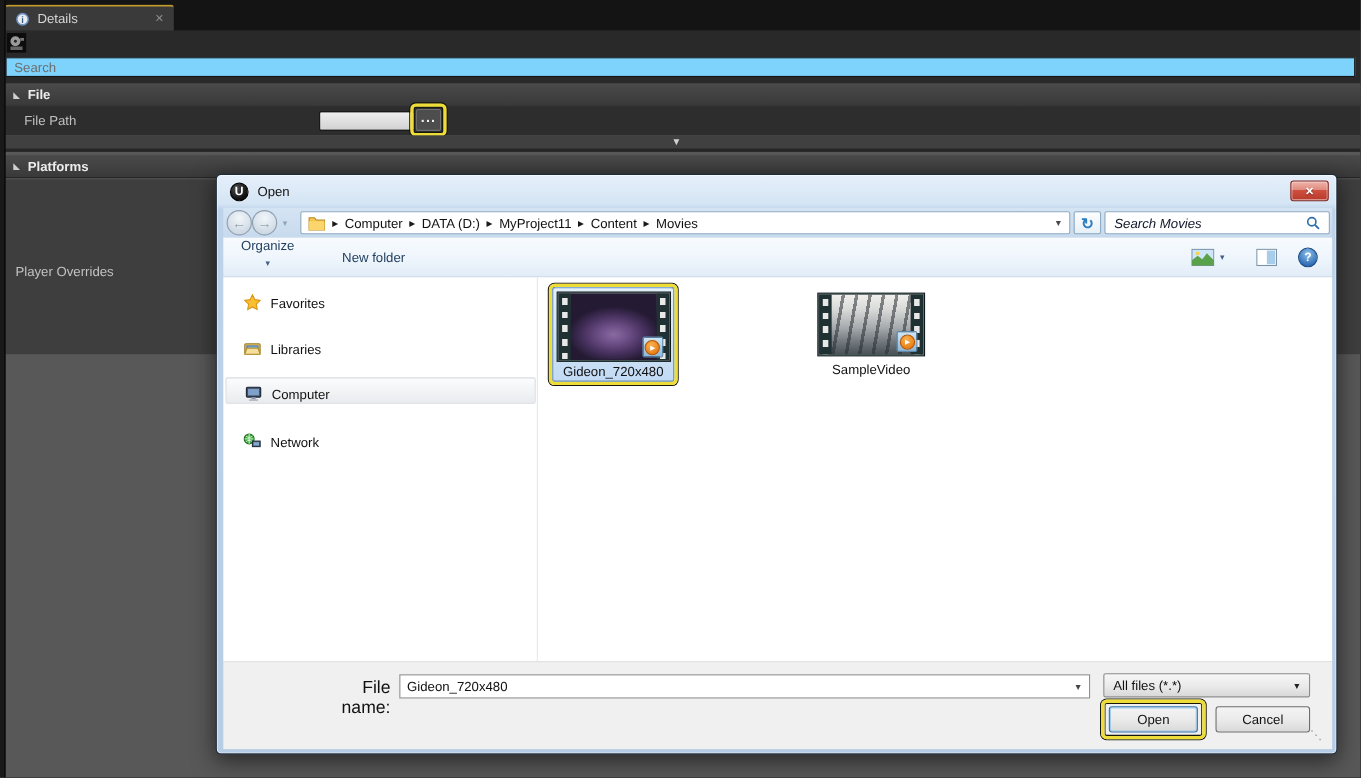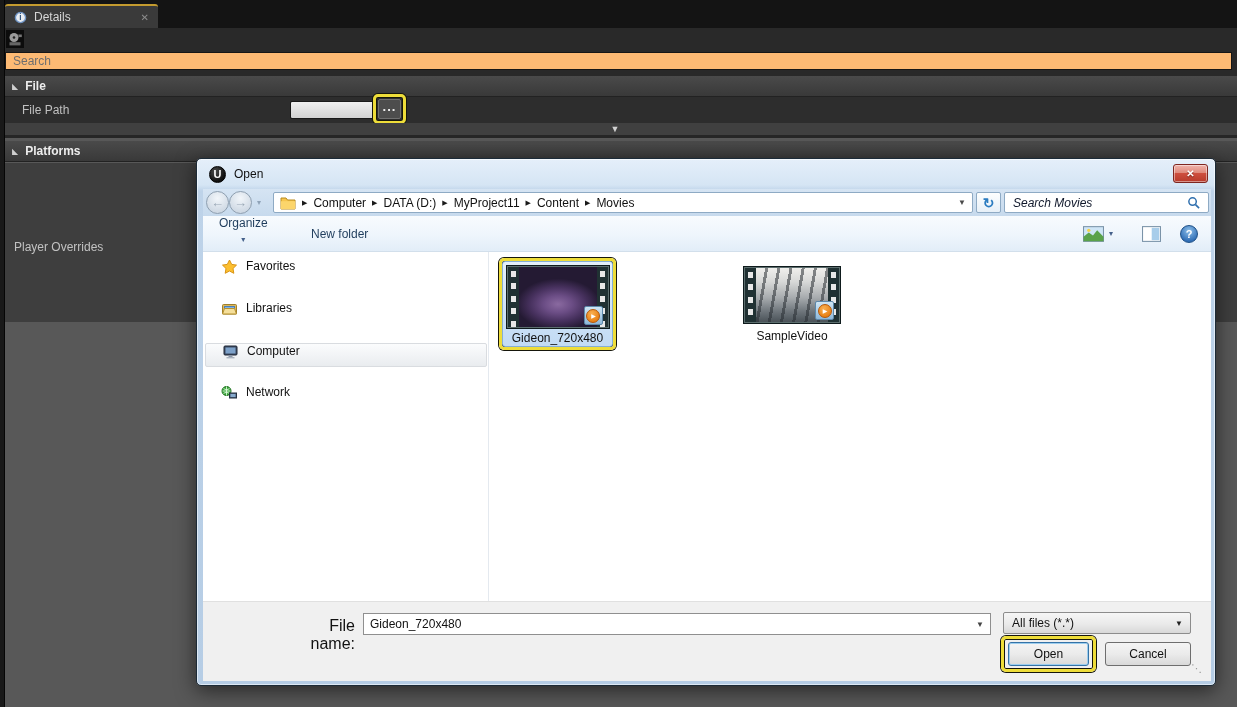--- a/index.html
+++ b/index.html
@@ -7,21 +7,21 @@
   .screen{position:relative;width:1237px;height:707px;background:#585858;overflow:hidden;}
   .abs{position:absolute;}
 
   
   .ue-top{left:0;top:0;width:1237px;height:28px;background:#141414;}
   .ue-tab{left:5px;top:4px;width:153px;height:24px;background:#3a3a3a;border-top:2px solid #c49b2f;
           border-radius:3px 3px 0 0;display:flex;align-items:center;padding:0 9px;color:#d6d6d6;font-size:12px;gap:7px;}
   .ue-tab .tab-close{margin-left:auto;color:#8d8d8d;font-size:10px;cursor:pointer;}
   .ue-mid{left:0;top:28px;width:1237px;height:48px;background:#292929;}
   .ue-asset-icon{left:6px;top:30px;width:18px;height:18px;}
-  .ue-search{left:5px;top:52px;width:1227px;height:18px;background:#fdba74;border:1px solid #161616;
+  .ue-search{left:5px;top:52px;width:1227px;height:18px;background:#7dd3fc;border:1px solid #161616;
              color:#6e6e6e;font-size:12px;line-height:16px;padding-left:7px;}
   .ue-sec{width:1237px;height:21px;background:linear-gradient(#4a4a4a,#393939);border-bottom:1px solid #222;
           display:flex;align-items:center;padding-left:12px;color:#ededed;font-size:12px;font-weight:bold;gap:7px;}
   .ue-sec .sec-arrow{font-size:8px;color:#cfcfcf;font-weight:normal;}
   .ue-row-fp{left:0;top:97px;width:1237px;height:26px;background:#2d2d2d;display:flex;align-items:center;}
   .ue-fp-label{position:absolute;left:22px;color:#c0c0c0;font-size:12px;}
   .ue-fp-input{left:290px;top:101px;width:87px;height:18px;background:linear-gradient(#efefef,#d2d2d2);
                border:1px solid #191919;border-radius:2px;}
   .hl-ring{border:3px solid #eedd39;border-radius:5px;box-shadow:0 0 0 1px #16160b, inset 0 0 0 1px #16160b;
            display:flex;align-items:center;justify-content:center;}
@@ -74,21 +74,21 @@
                border-bottom:1px solid #d2dfeb;}
   .tb-item{position:absolute;top:0;height:35px;display:flex;align-items:center;gap:5px;color:#1e3c5c;font-size:12px;cursor:pointer;}
   .tb-organize{left:16px;flex-direction:column;} .tb-newfolder{left:108px;}
   .tb-caret{font-size:8px;color:#44608a;}
   .tb-views{left:880px;} .tb-preview{left:939px;} .tb-help{left:977px;}
   .help-circle{width:18px;height:18px;border-radius:50%;border:1px solid #1d4f86;
                background:radial-gradient(circle at 50% 30%,#8ec0ea,#2f6db5 75%);
                color:#fff;font-size:11px;font-weight:bold;display:flex;align-items:center;justify-content:center;}
 
   .dlg-content{left:6px;top:93px;width:1008px;height:349px;background:#fff;}
-  .side-item{position:absolute;left:2px;width:282px;height:24px;display:flex;align-items:flex-start;gap:8px;
+  .side-item{position:absolute;left:2px;width:282px;height:24px;display:flex;align-items:flex-end;gap:8px;
              padding-left:16px;font-size:12px;color:#111;cursor:pointer;}
   .side-item.sel{background:linear-gradient(#fbfcfd,#e9ecef);border:1px solid #d9dce0;border-radius:2px;}
   .side-div{left:285px;top:0;width:1px;height:349px;background:#e4e9ef;}
 
   .tile-ring{left:296px;top:6px;width:117px;height:92px;}
   .tile-sel{width:111px;height:86px;background:linear-gradient(#e4f0fb,#cfe3f7 55%,#c2dbf4);
             border:1px solid #84aed6;border-radius:3px;display:flex;flex-direction:column;align-items:center;padding-top:4px;gap:3px;}
   .tile{position:absolute;top:15px;width:100px;display:flex;flex-direction:column;align-items:center;gap:6px;cursor:pointer;}
   .tile-2{left:423px;} .tile-3{left:539px;}
   .tile-label{font-size:12px;color:#111;white-space:nowrap;}

